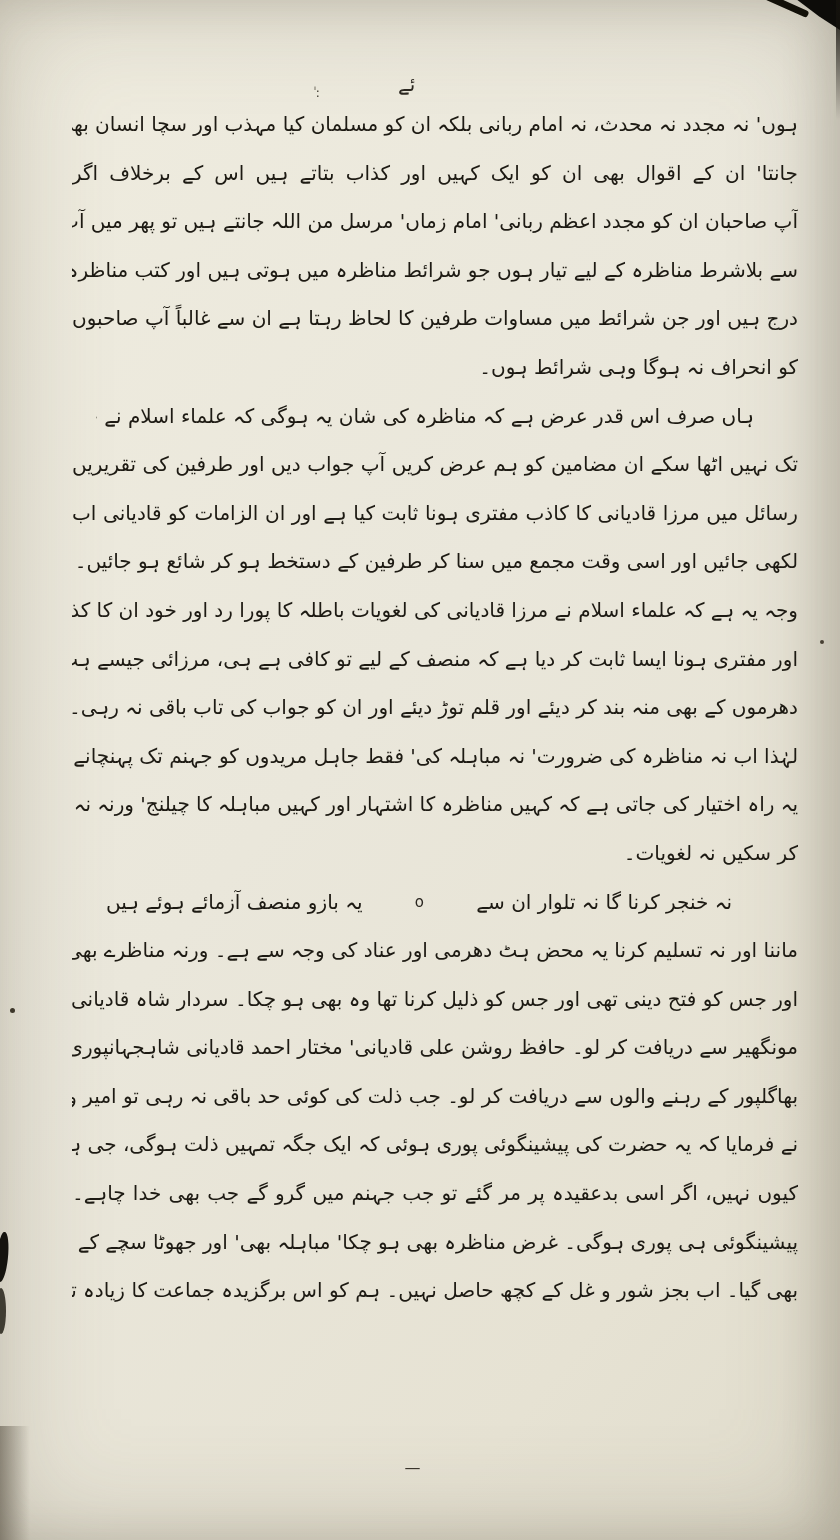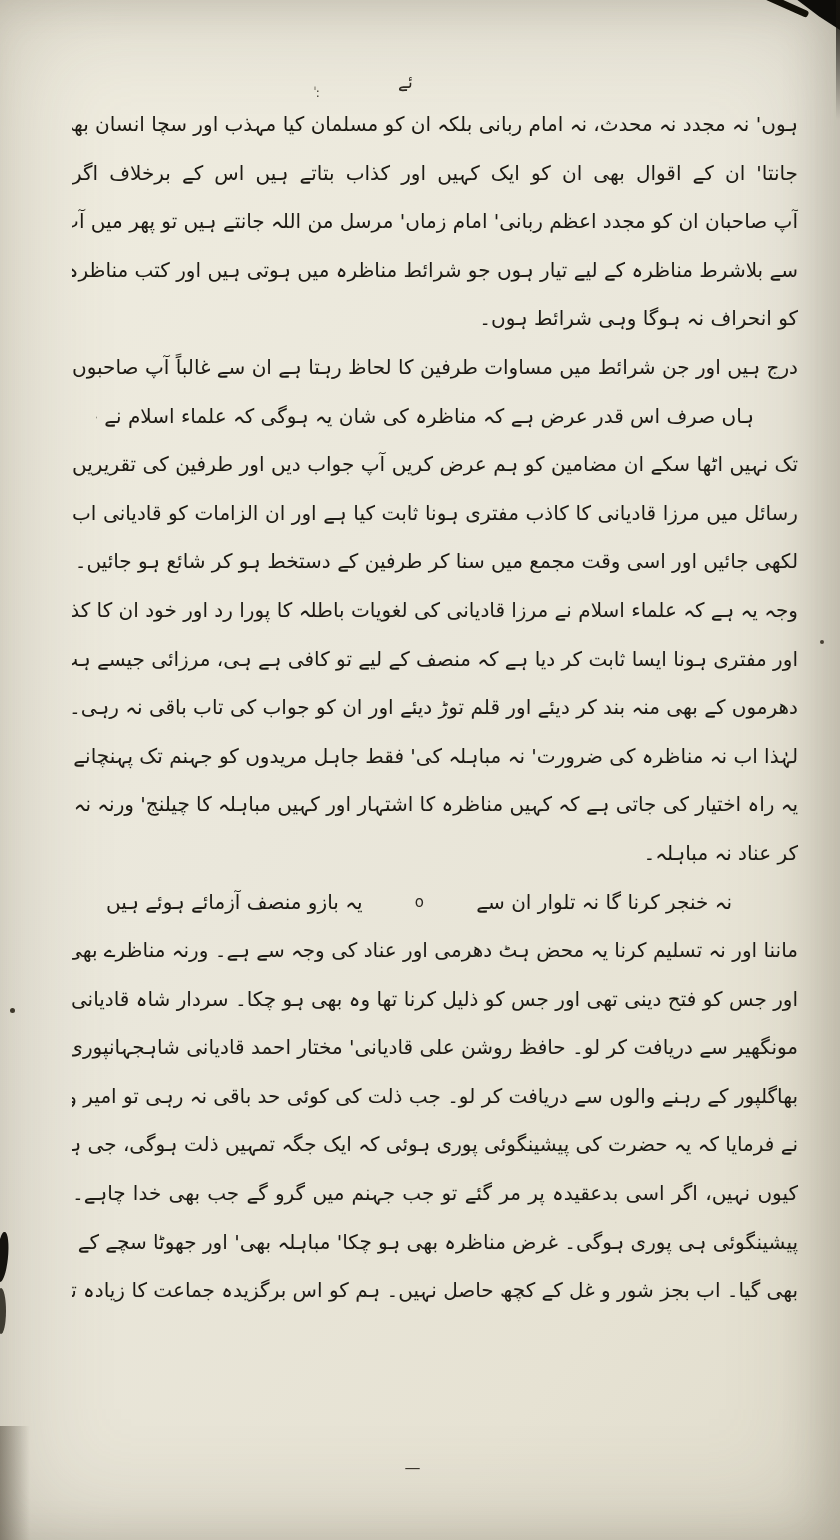--- a/index.html
+++ b/index.html
@@ -25,21 +25,21 @@
   }
   .line.end{text-align-last:right;}
   .line.indent{padding-right:44px;margin-left:24px;}
   .verse{
     height:48.6px;line-height:48.6px;font-size:20px;
     display:flex;direction:rtl;align-items:center;justify-content:space-between;
     padding:0 66px 0 34px;white-space:nowrap;overflow:hidden;
   }
   .verse .sep{font-size:15px;padding:0 8px;color:#2a2620;}
   .stray-mark{
-    position:absolute;top:72px;left:398px;font-size:17px;color:#2b2720;
+    position:absolute;top:72px;left:398px;font-size:20px;color:#2b2720;
     direction:rtl;
   }
   .footer-mark{
     position:absolute;top:1458px;left:392px;width:40px;
     color:#3a352b;font-size:16px;text-align:center;letter-spacing:-1px;
   }
   
   .art{position:absolute;}
   .art-corner-tr{
     top:0;right:0;width:52px;height:30px;background:#0d0c09;
@@ -75,32 +75,32 @@
 <div class="paper"></div>
 
 <span class="stray-mark">ئے</span>
 <span class="art-dots">: ٰ</span>
 
 <div class="textblock">
   <div class="line">ہوں' نہ مجدد نہ محدث، نہ امام ربانی بلکہ ان کو مسلمان کیا مہذب اور سچا انسان بھی نہیں</div>
   <div class="line">جانتا' ان کے اقوال بھی ان کو ایک کہیں اور کذاب بتاتے ہیں اس کے برخلاف اگر</div>
   <div class="line">آپ صاحبان ان کو مجدد اعظم ربانی' امام زماں' مرسل من اللہ جانتے ہیں تو پھر میں آپ</div>
   <div class="line">سے بلاشرط مناظرہ کے لیے تیار ہوں جو شرائط مناظرہ میں ہوتی ہیں اور کتب مناظرہ میں</div>
+  <div class="line">درج ہیں اور جن شرائط میں مساوات طرفین کا لحاظ رہتا ہے ان سے غالباً آپ صاحبوں</div>
   <div class="line end">کو انحراف نہ ہوگا وہی شرائط ہوں۔</div>
-  <div class="line">درج ہیں اور جن شرائط میں مساوات طرفین کا لحاظ رہتا ہے ان سے غالباً آپ صاحبوں</div>
   <div class="line indent">ہاں صرف اس قدر عرض ہے کہ مناظرہ کی شان یہ ہوگی کہ علماء اسلام نے جن</div>
   <div class="line">تک نہیں اٹھا سکے ان مضامین کو ہم عرض کریں آپ جواب دیں اور طرفین کی تقریریں</div>
   <div class="line">رسائل میں مرزا قادیانی کا کاذب مفتری ہونا ثابت کیا ہے اور ان الزامات کو قادیانی اب</div>
   <div class="line">لکھی جائیں اور اسی وقت مجمع میں سنا کر طرفین کے دستخط ہو کر شائع ہو جائیں۔ اس کی</div>
   <div class="line">وجہ یہ ہے کہ علماء اسلام نے مرزا قادیانی کی لغویات باطلہ کا پورا رد اور خود ان کا کذاب</div>
   <div class="line">اور مفتری ہونا ایسا ثابت کر دیا ہے کہ منصف کے لیے تو کافی ہے ہی، مرزائی جیسے ہٹ</div>
   <div class="line">دھرموں کے بھی منہ بند کر دیئے اور قلم توڑ دیئے اور ان کو جواب کی تاب باقی نہ رہی۔</div>
   <div class="line">لہٰذا اب نہ مناظرہ کی ضرورت' نہ مباہلہ کی' فقط جاہل مریدوں کو جہنم تک پہنچانے کے لیے</div>
   <div class="line">یہ راہ اختیار کی جاتی ہے کہ کہیں مناظرہ کا اشتہار اور کہیں مباہلہ کا چیلنج' ورنہ نہ وہ مناظرہ</div>
-  <div class="line end">کر عناد نہ مباہلہ۔</div>
+  <div class="line end">کر سکیں نہ لغویات۔</div>
 
   <div class="verse">
     <span>نہ خنجر کرنا گا نہ تلوار ان سے</span>
     <span class="sep">o</span>
     <span>یہ بازو منصف آزمائے ہوئے ہیں</span>
   </div>
 
   <div class="line">ماننا اور نہ تسلیم کرنا یہ محض ہٹ دھرمی اور عناد کی وجہ سے ہے۔ ورنہ مناظرے بھی ہو چکے</div>
   <div class="line">اور جس کو فتح دینی تھی اور جس کو ذلیل کرنا تھا وہ بھی ہو چکا۔ سردار شاہ قادیانی امیر وفد</div>
   <div class="line">مونگھیر سے دریافت کر لو۔ حافظ روشن علی قادیانی' مختار احمد قادیانی شاہجہانپوری' غلام رسول</div>

